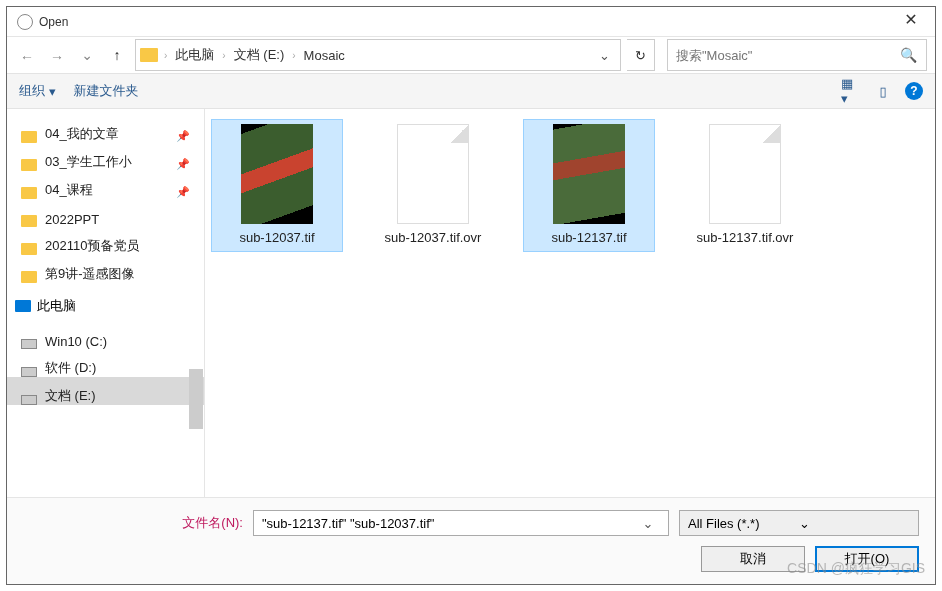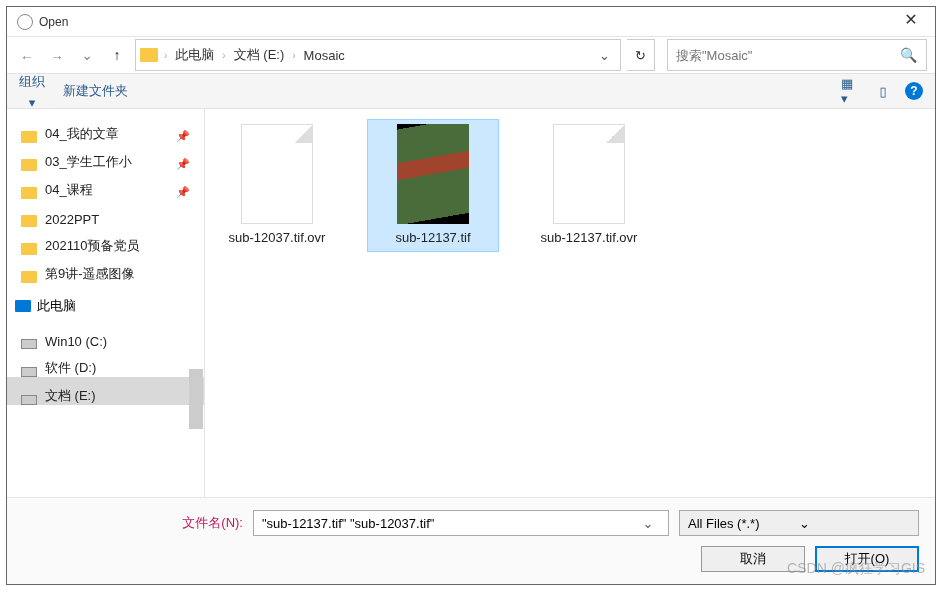--- a/index.html
+++ b/index.html
@@ -15,21 +15,21 @@
 .breadcrumb { flex: 1; height: 32px; border: 1px solid #ccc; display: flex; align-items: center; padding: 0 4px; gap: 4px; background: #fff; }
 .breadcrumb .folder-icon { width: 18px; height: 14px; background: #f9c846; border-radius: 1px; position: relative; }
 .breadcrumb .sep { color: #aaa; font-size: 10px; padding: 0 2px; }
 .breadcrumb .crumb { color: #333; font-size: 13px; padding: 0 2px; cursor: pointer; }
 .breadcrumb .dd { margin-left: auto; color: #555; padding: 0 6px; cursor: pointer; }
 .refresh { width: 28px; height: 32px; border: 1px solid #ccc; border-left: none; display: flex; align-items: center; justify-content: center; cursor: pointer; color: #333; }
 .search { width: 260px; height: 32px; border: 1px solid #ccc; display: flex; align-items: center; padding: 0 8px; gap: 8px; margin-left: 6px; }
 .search input { border: none; outline: none; flex: 1; font-size: 13px; color: #555; }
 .search .mag { color: #555; font-size: 14px; cursor: pointer; }
 .toolbar { height: 36px; background: #f5f5f5; border-top: 1px solid #e3e3e3; border-bottom: 1px solid #e3e3e3; display: flex; align-items: center; padding: 0 12px; gap: 18px; color: #2a5a8e; }
-.toolbar .org { cursor: pointer; display: flex; align-items: center; gap: 4px; flex-direction: column; }
+.toolbar .org { cursor: pointer; display: flex; align-items: center; gap: 4px; }
 .toolbar .right { margin-left: auto; display: flex; align-items: center; gap: 12px; }
 .toolbar .iconbtn { width: 20px; height: 20px; display: flex; align-items: center; justify-content: center; cursor: pointer; }
 .help { width: 18px; height: 18px; border-radius: 50%; background: #0078d7; color: #fff; font-weight: bold; font-size: 12px; display: flex; align-items: center; justify-content: center; }
 .body { flex: 1; display: flex; overflow: hidden; }
 .sidebar { width: 198px; border-right: 1px solid #e5e5e5; overflow-y: auto; padding: 6px 0; position: relative; }
 .sidebar .item { height: 28px; display: flex; align-items: flex-end; padding: 0 14px; gap: 8px; cursor: pointer; font-size: 13px; color: #222; }
 .sidebar .item.selected { background: #d9d9d9; }
 .sidebar .item .fico { width: 16px; height: 12px; background: #f9c846; border-radius: 1px; flex-shrink: 0; }
 .sidebar .item .pin { margin-left: auto; color: #888; font-size: 11px; }
 .sidebar .pc-ico { width: 16px; height: 12px; background: #0078d7; border-radius: 1px; flex-shrink: 0; }
@@ -149,20 +149,24 @@
             <span>软件 (D:)</span>
           </div>
           <div class="item selected">
             <div class="drive-ico"></div>
             <span>文档 (E:)</span>
           </div>
         </div>
       <div class="scrollbar-thumb"></div>
     </div>
     <div class="files" id="files-holder">
+        <div class="file sel">
+          <div class="thumb img1"></div>
+          <div class="fname">sub-12037.tif</div>
+        </div>
         <div class="file">
           <div class="thumb blank"></div>
           <div class="fname">sub-12037.tif.ovr</div>
         </div>
         <div class="file sel">
           <div class="thumb img2"></div>
           <div class="fname">sub-12137.tif</div>
         </div>
         <div class="file">
           <div class="thumb blank"></div>

